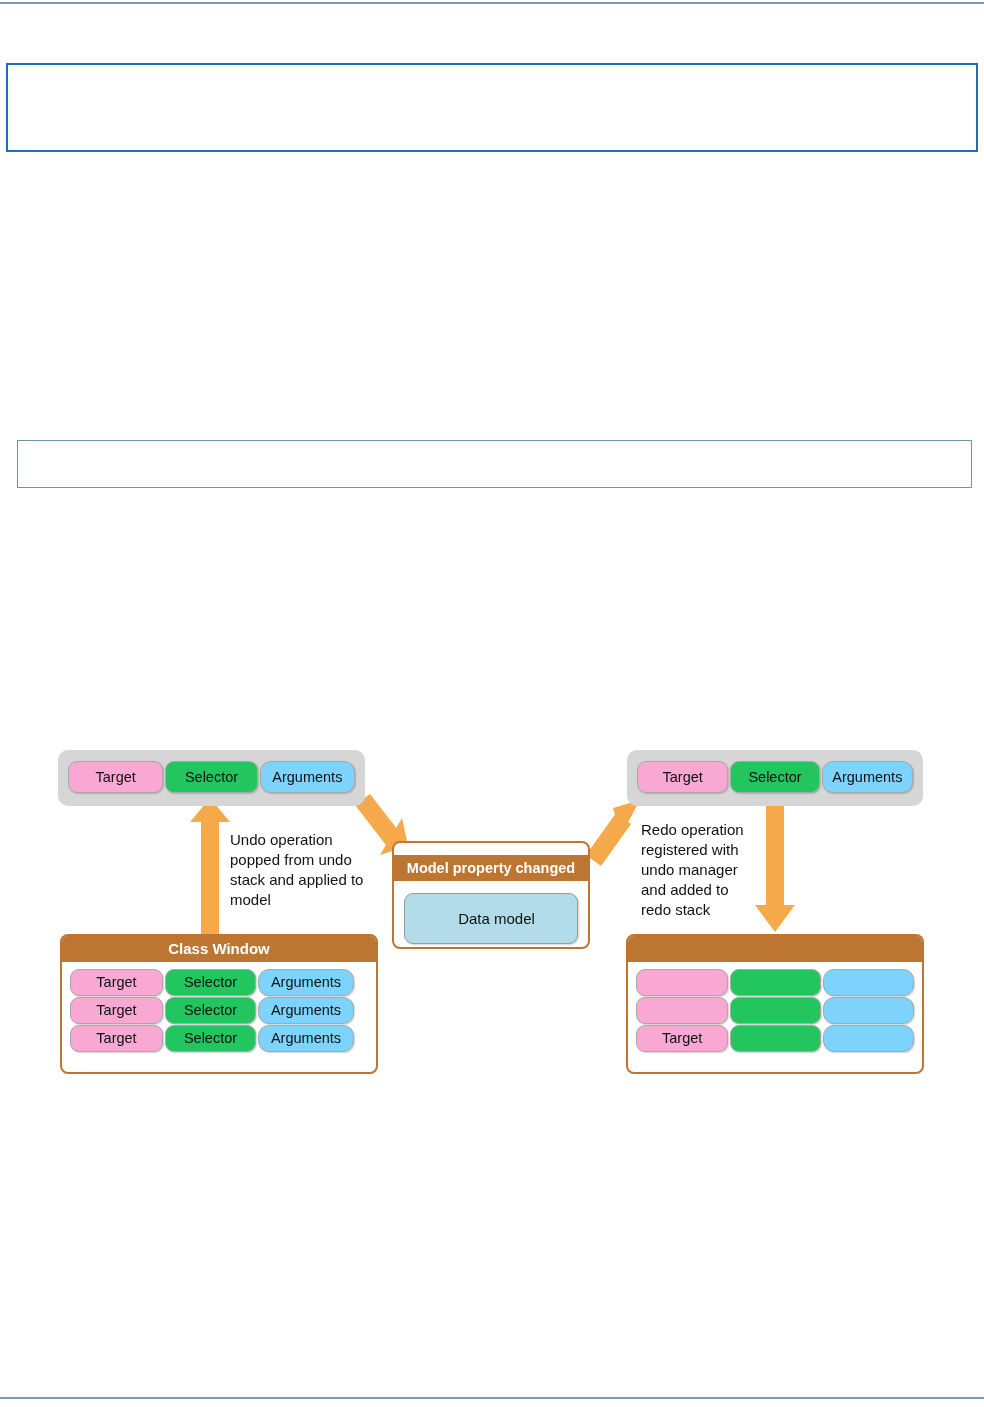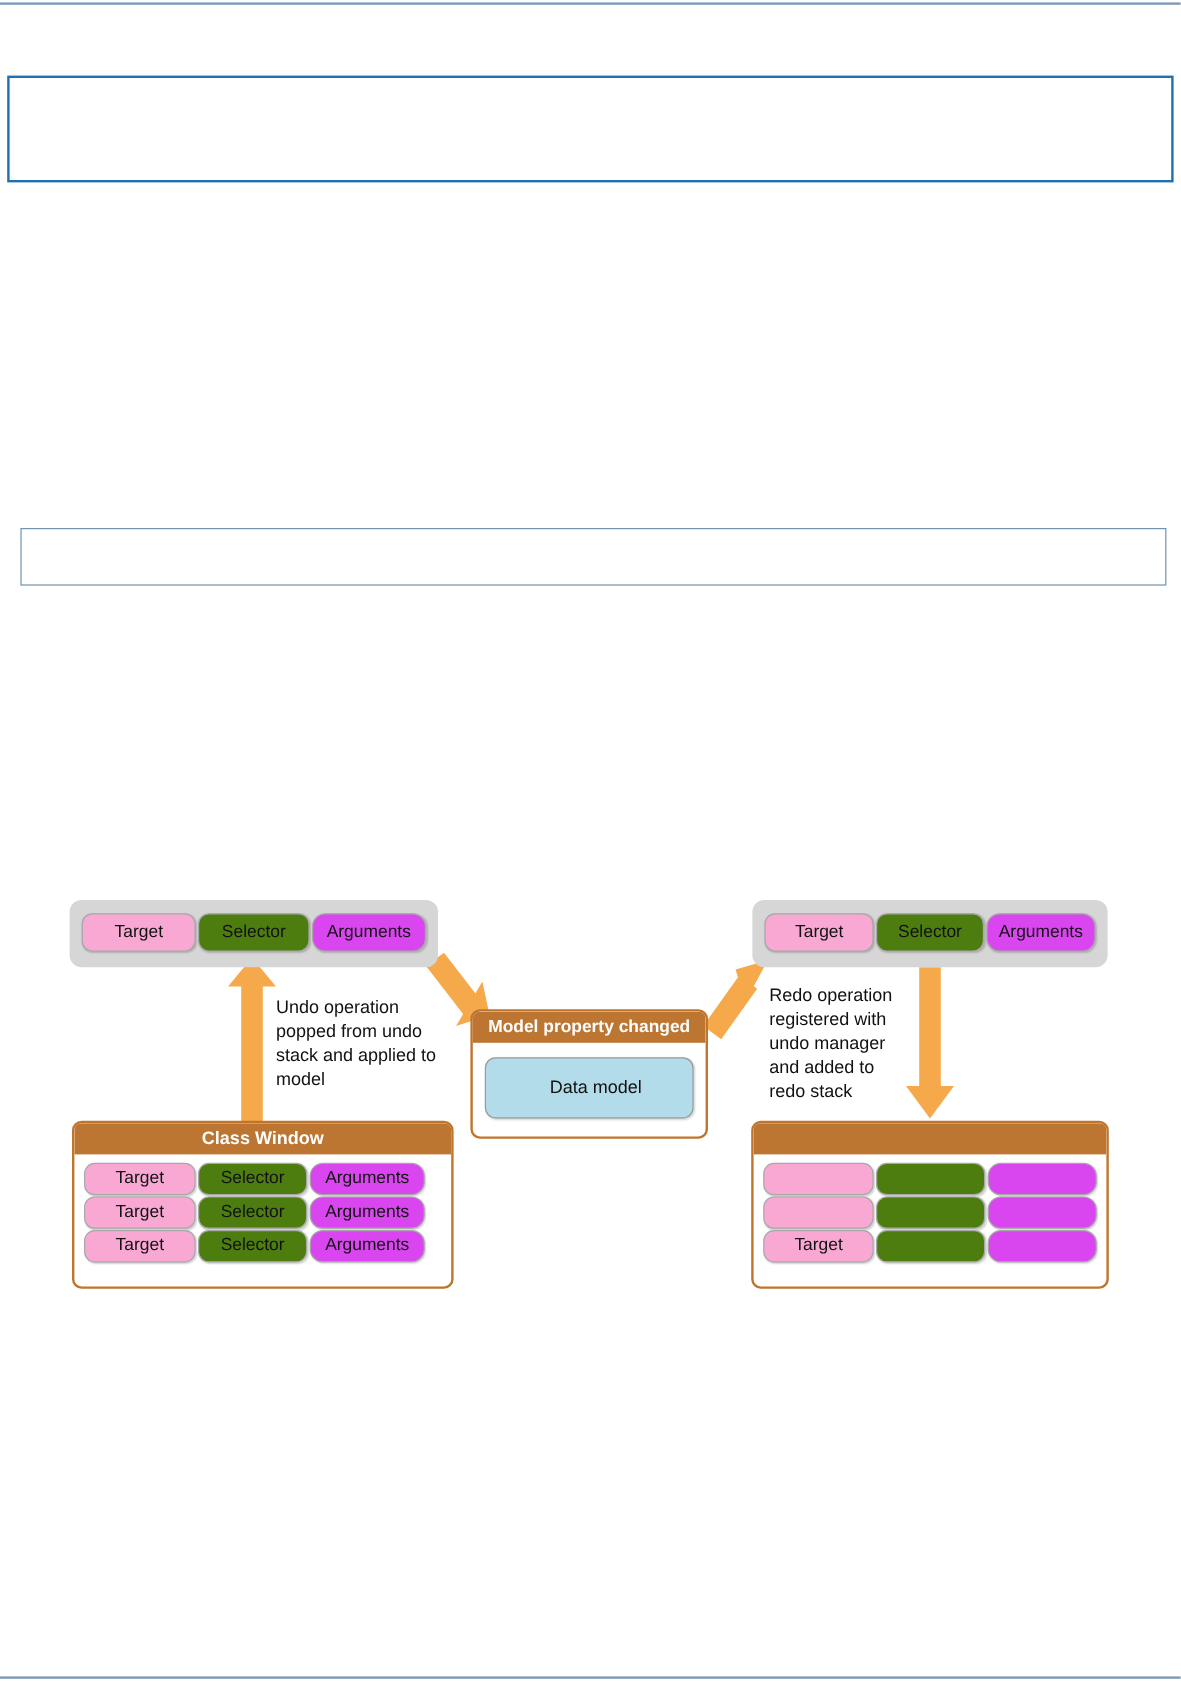--- a/index.html
+++ b/index.html
@@ -80,22 +80,22 @@
     display: flex;
     align-items: center;
     justify-content: center;
     font-size: 14.5px;
     color: #111111;
     line-height: 1;
     white-space: nowrap;
     box-shadow: 1px 1px 1.5px rgba(0,0,0,.18);
   }
   .pill-target    { background: #f9a8d4; }
-  .pill-selector  { background: #4d7c0f; }
-  .pill-arguments { background: #d946ef; border-radius: 11px; }
+  .pill-selector  { background: #22c55e; }
+  .pill-arguments { background: #7dd3fc; border-radius: 11px; }
 
   .tray .pill { height: 32px; }
   .tray.left  .pill-target    { width: 96px; }
   .tray.left  .pill-selector  { width: 93px; }
   .tray.left  .pill-arguments { width: 96px; }
   .tray.right .pill-target    { width: 93px; }
   .tray.right .pill-selector  { width: 91px; }
   .tray.right .pill-arguments { width: 93px; }
 
   
@@ -137,21 +137,21 @@
   .class-window .pill-row .pill-target    { width: 93px; }
   .class-window .pill-row .pill-selector  { width: 91px; }
   .class-window .pill-row .pill-arguments { width: 96px; }
 
   .redo-stack .pill-row .pill-target    { width: 93px; }
   .redo-stack .pill-row .pill-selector  { width: 91px; }
   .redo-stack .pill-row .pill-arguments { width: 92px; }
 
   
   .panel.model-panel { left: 392px; top: 841px; width: 198px; height: 108px; }
-  .panel.model-panel .panel-header { font-size: 14.5px; }
+  .panel.model-panel .panel-header { font-size: 14.5px; margin-top: 12px; }
   .data-model-box {
     box-sizing: border-box;
     margin: 5px 2px 2px 2px;
     height: 51px;
     background: #b2dcea;
     border: 1px solid #9a9a9a;
     border-radius: 9px;
     display: flex;
     align-items: center;
     justify-content: center;

